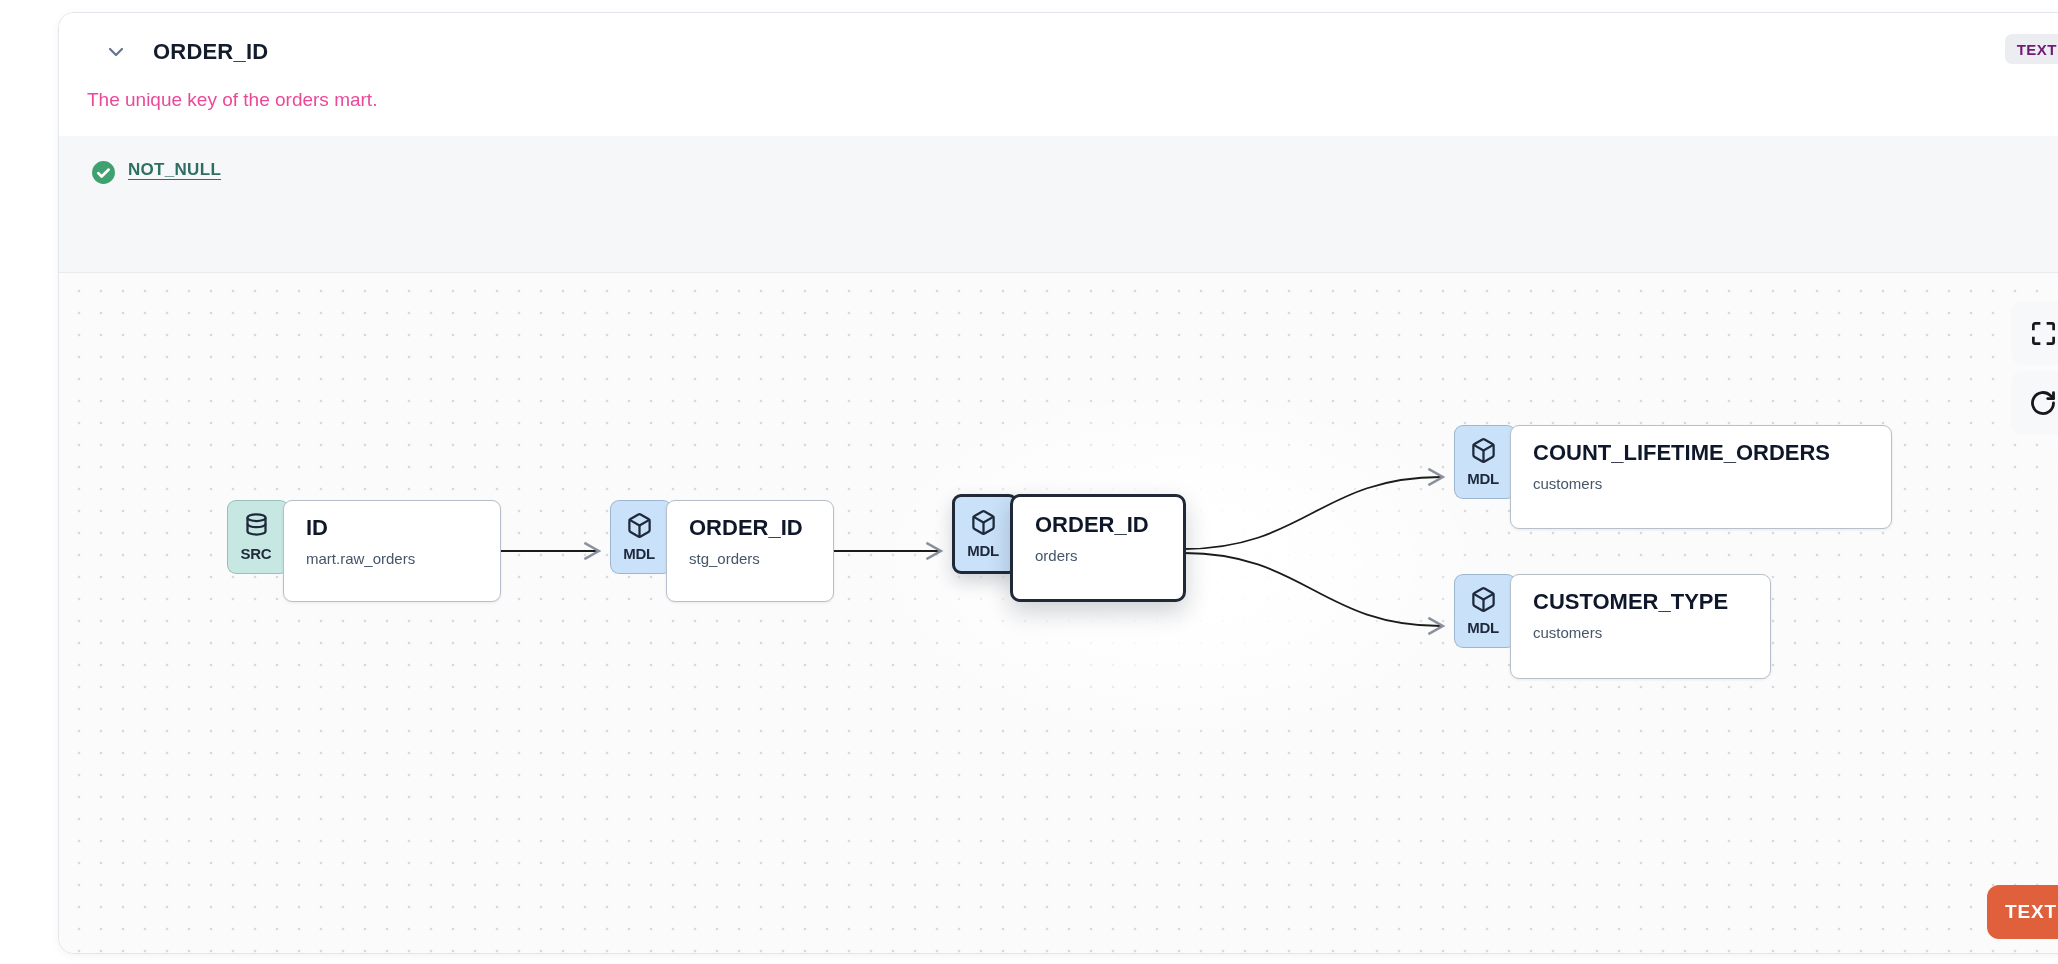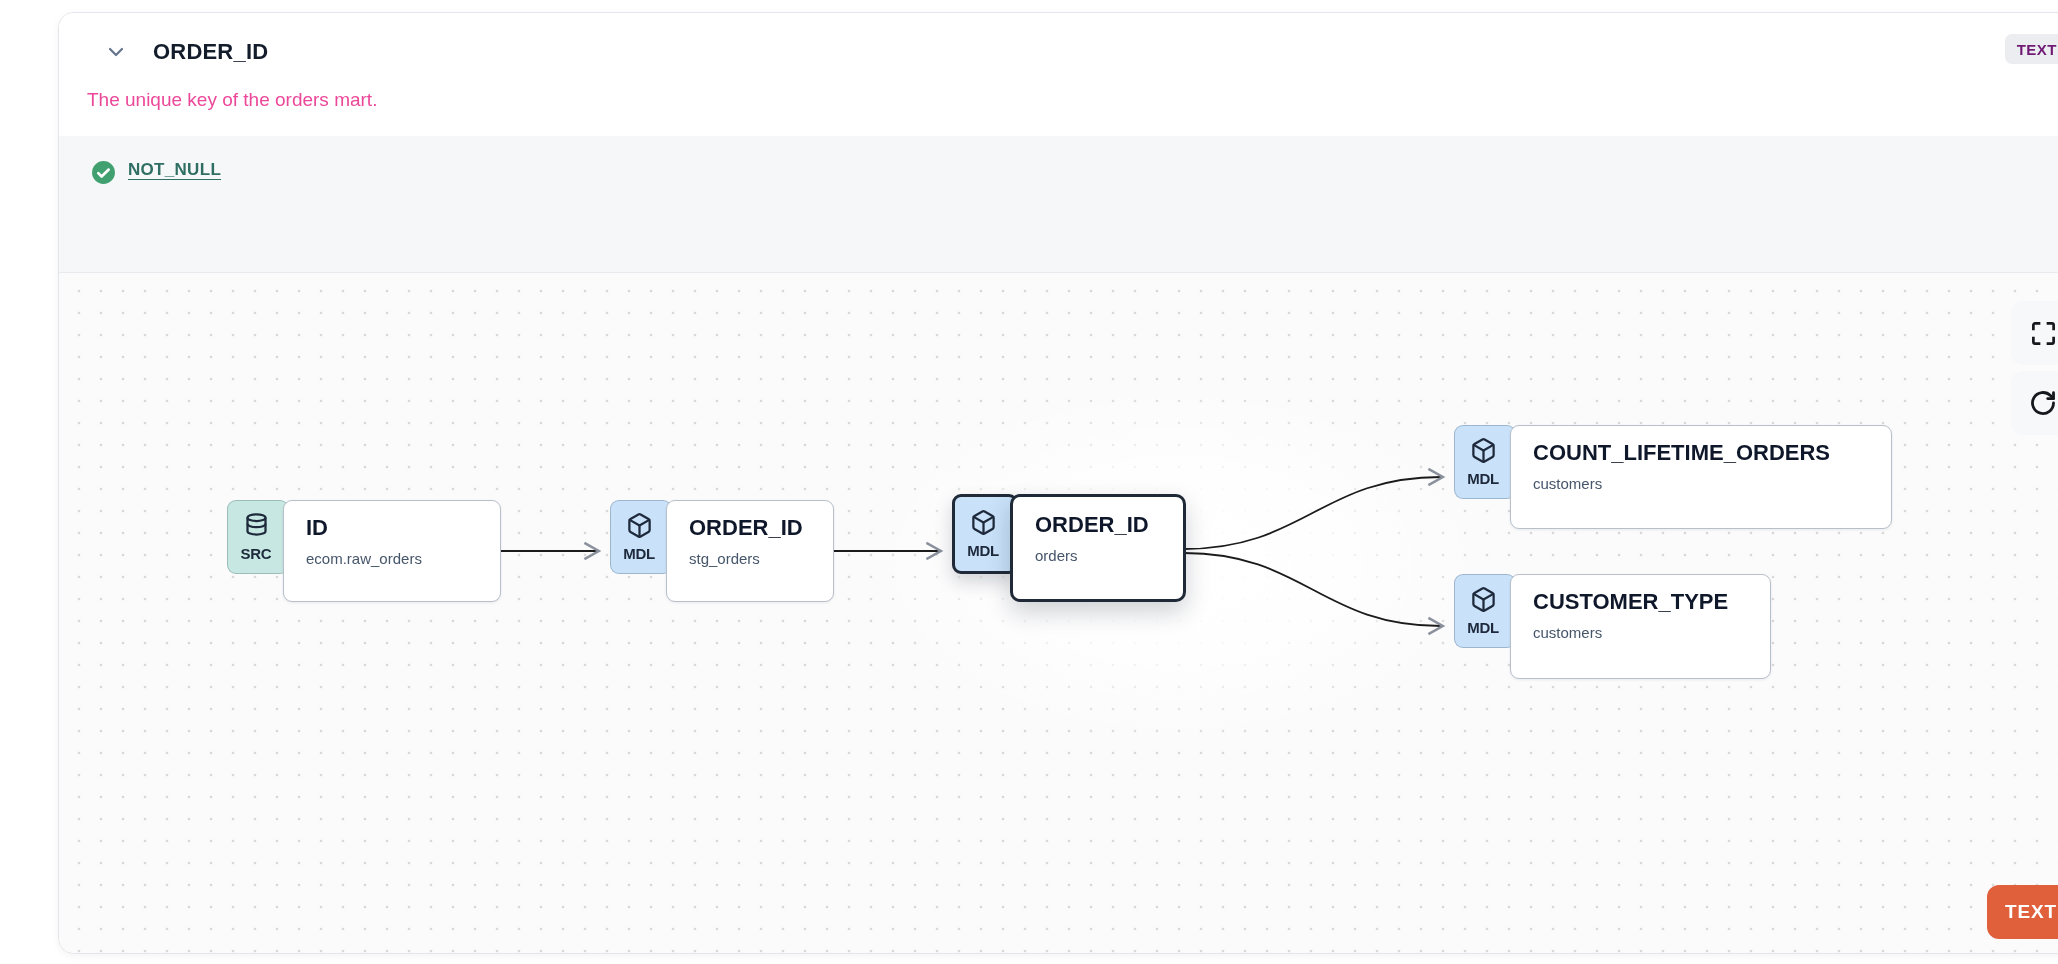--- a/index.html
+++ b/index.html
@@ -120,21 +120,21 @@
           <svg width="27" height="27" viewBox="0 0 24 24" fill="none" stroke="#1e293b" stroke-width="2">
               <ellipse cx="12" cy="5" rx="8" ry="3"></ellipse>
               <path d="M4 5v5.5c0 1.66 3.58 3 8 3s8-1.34 8-3V5"></path>
               <path d="M4 10.5V17c0 1.66 3.58 3 8 3s8-1.34 8-3v-6.5"></path>
             </svg>
         </span>
         <span class="nbadge-label">SRC</span>
       </div>
       <div class="ncard" style="width:218px;height:102px">
         <div class="ntitle">ID</div>
-        <div class="nsub">ecom.raw_orders</div>
+        <div class="nsub">mart.raw_orders</div>
       </div>
     </div>
 
     <div class="node" style="left:551px;top:227px">
       <div class="nbadge mdl">
         <span>
           <svg width="27" height="27" viewBox="0 0 24 24" fill="none" stroke="#1e293b" stroke-width="2" stroke-linecap="round" stroke-linejoin="round">
               <path d="M21 8a2 2 0 0 0-1-1.73l-7-4a2 2 0 0 0-2 0l-7 4A2 2 0 0 0 3 8v8a2 2 0 0 0 1 1.73l7 4a2 2 0 0 0 2 0l7-4A2 2 0 0 0 21 16Z"></path>
               <path d="m3.3 7 8.7 5 8.7-5"></path>
               <path d="M12 22V12"></path>

